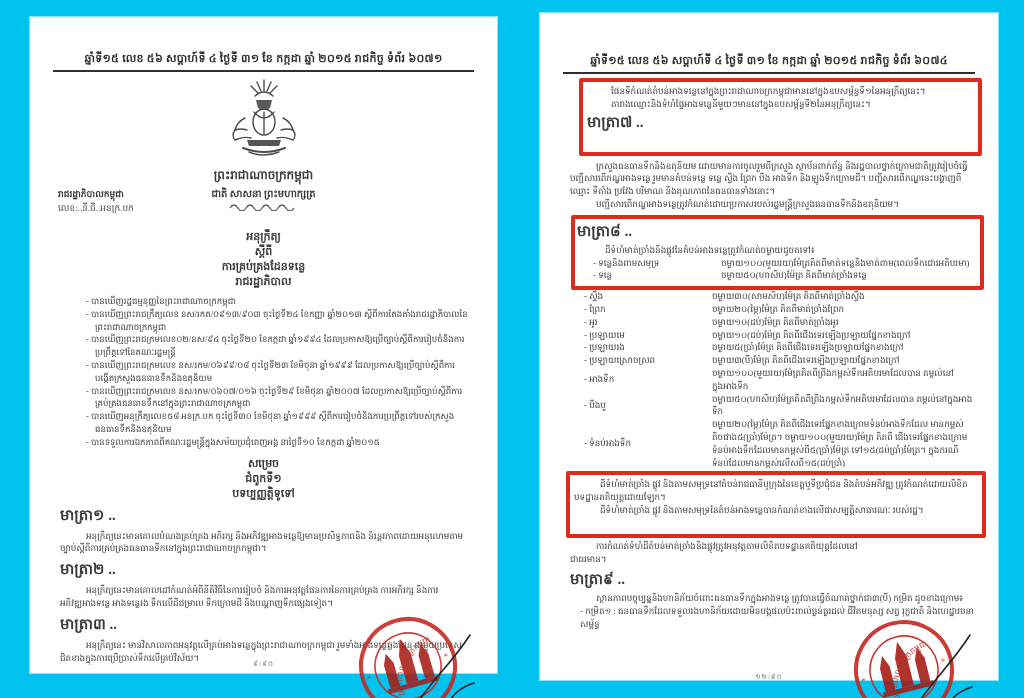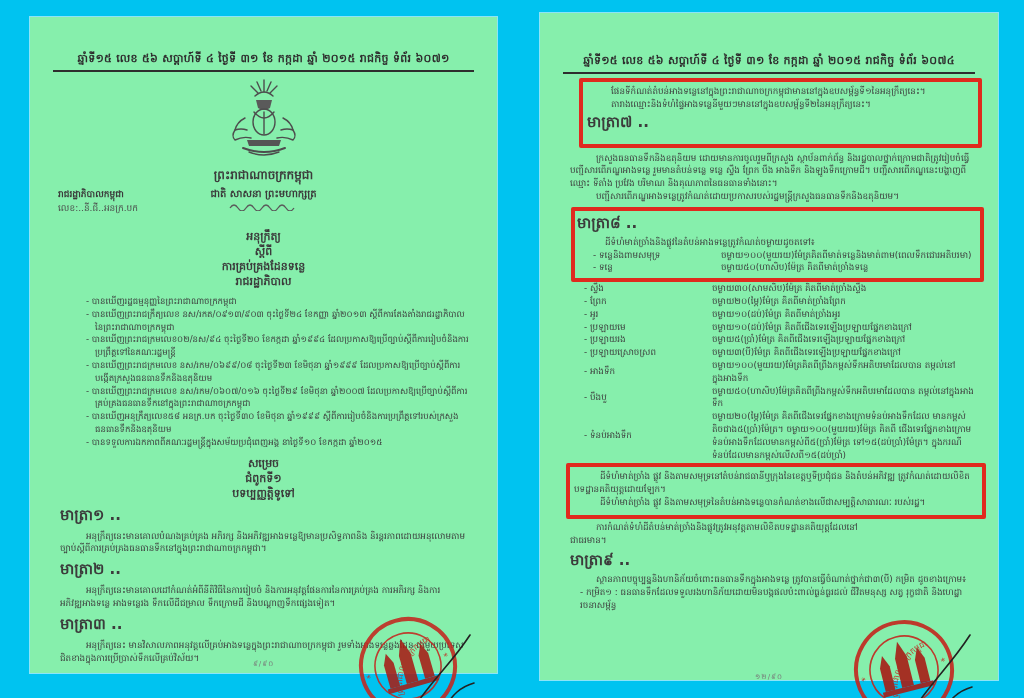--- a/index.html
+++ b/index.html
@@ -6,22 +6,23 @@
   body{
     width:1024px;height:698px;
     background:#00c3f0;
     position:relative;
     font-family:"DejaVu Sans", sans-serif;
     color:#3b3b3b;
     overflow:hidden;
   }
   .page{
     position:absolute;
-    background:#86efac;
+    background:#ffffff;
     box-shadow:0 0 0 1px rgba(255,255,255,.55);
+    font-family:Liberation Serif, serif;
   }
   #left-page{left:30px;top:17px;width:467px;height:656px;}
   #right-page{left:540px;top:13px;width:458px;height:667px;}
   .page-inner{position:relative;width:100%;height:100%;padding:0;box-sizing:border-box;}
 
   .gazette-header{
     margin:34px auto 0 auto;
     width:90%;
     text-align:center;
     font-size:11px;
@@ -63,24 +64,24 @@
     text-align:center;font-size:7px;color:#777;letter-spacing:1px;
   }
 
   
   .hl-box{
     border:4.5px solid #e02a1e;
     border-radius:2px;
     position:relative;
     box-sizing:border-box;
   }
-  #hl-box-1{margin:4px 16px 0 39px;padding:3px 8px 8px 14px;}
+  #hl-box-1{margin:4px 16px 0 39px;padding:3px 8px 16px 14px;}
   #hl-box-1 .article-label{margin-left:-10px;}
   #hl-box-2{margin:4px 14px 0 31px;padding:2px 6px 4px 0;}
-  #hl-box-3{margin:2px 12px 0 26px;padding:3px 8px 6px 4px;}
+  #hl-box-3{margin:2px 12px 0 26px;padding:3px 8px 17px 4px;}
 
   .rp-body{font-size:8.8px;line-height:12.8px;margin:0 24px 0 30px;}
   .rp-body p{margin:0;text-indent:26px;}
   .noindent{text-indent:0 !important;}
 
   .def-row{display:flex;margin-left:14px;align-items:center;}
   .def-term{width:128px;flex:none;}
   .def-desc{flex:1;}
   .outside-rows{font-size:8.8px;line-height:12.8px;margin:0 24px 0 30px;}
 

